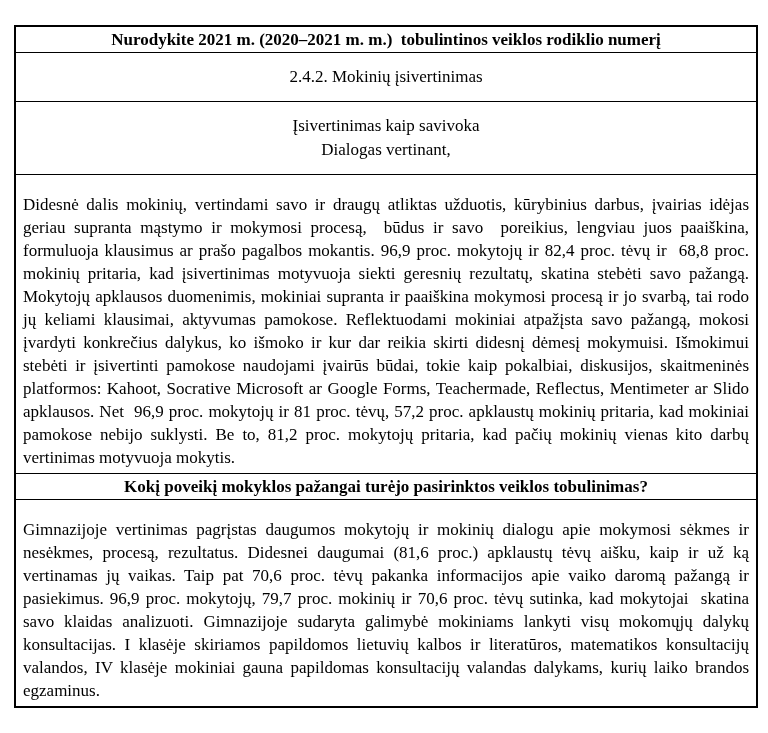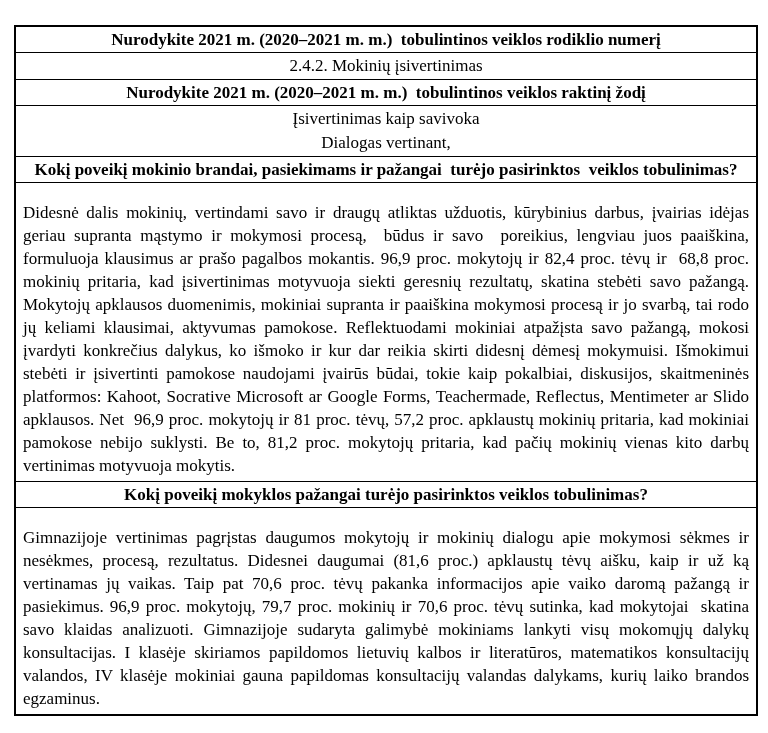--- a/index.html
+++ b/index.html
@@ -34,47 +34,45 @@
     font-weight: bold;
     text-align: center;
     font-size: 17px;
     line-height: 23px;
     padding: 1px 6px;
   }
   .tc {
     text-align: center;
     font-size: 17px;
     line-height: 24px;
-    padding: 1px 6px;
+    padding: 12px 6px;
   }
   .tp {
     text-align: justify;
     text-justify: inter-word;
     font-size: 17px;
     line-height: 23px;
     padding: 18px 7px 4px 7px;
   }
 </style>
 </head>
 <body>
 
 <div class="doc-table">
 
   <div class="tr th">Nurodykite 2021 m. (2020–2021 m. m.)&nbsp; tobulintinos veiklos rodiklio numerį</div>
 
   <div class="tr tc">2.4.2. Mokinių įsivertinimas</div>
 
-  <div class="tr th">Nurodykite 2021 m. (2020–2021 m. m.)&nbsp; tobulintinos veiklos raktinį žodį</div>
 
   <div class="tr tc">
     <div>Įsivertinimas kaip savivoka</div>
     <div>Dialogas vertinant,</div>
   </div>
 
-  <div class="tr th">Kokį poveikį mokinio brandai, pasiekimams ir pažangai&nbsp; turėjo pasirinktos&nbsp; veiklos tobulinimas?</div>
 
   <div class="tr tp">Didesnė dalis mokinių, vertindami savo ir draugų atliktas užduotis, kūrybinius darbus, įvairias idėjas geriau supranta mąstymo ir mokymosi procesą,&nbsp; būdus ir savo&nbsp; poreikius, lengviau juos paaiškina, formuluoja klausimus ar prašo pagalbos mokantis. 96,9 proc. mokytojų ir 82,4 proc. tėvų ir&nbsp; 68,8 proc. mokinių pritaria, kad įsivertinimas motyvuoja siekti geresnių rezultatų, skatina stebėti savo pažangą. Mokytojų apklausos duomenimis, mokiniai supranta ir paaiškina mokymosi procesą ir jo svarbą, tai rodo jų keliami klausimai, aktyvumas pamokose. Reflektuodami mokiniai atpažįsta savo pažangą, mokosi įvardyti konkrečius dalykus, ko išmoko ir kur dar reikia skirti didesnį dėmesį mokymuisi. Išmokimui stebėti ir įsivertinti pamokose naudojami įvairūs būdai, tokie kaip pokalbiai, diskusijos, skaitmeninės platformos: Kahoot, Socrative Microsoft ar Google Forms, Teachermade, Reflectus, Mentimeter ar Slido apklausos. Net&nbsp; 96,9 proc. mokytojų ir 81 proc. tėvų, 57,2 proc. apklaustų mokinių pritaria, kad mokiniai pamokose nebijo suklysti. Be to, 81,2 proc. mokytojų pritaria, kad pačių mokinių vienas kito darbų vertinimas motyvuoja mokytis.</div>
 
   <div class="tr th">Kokį poveikį mokyklos pažangai turėjo pasirinktos veiklos tobulinimas?</div>
 
   <div class="tr tp">Gimnazijoje vertinimas pagrįstas daugumos mokytojų ir mokinių dialogu apie mokymosi sėkmes ir nesėkmes, procesą, rezultatus. Didesnei daugumai (81,6 proc.) apklaustų tėvų aišku, kaip ir už ką vertinamas jų vaikas. Taip pat 70,6 proc. tėvų pakanka informacijos apie vaiko daromą pažangą ir pasiekimus. 96,9 proc. mokytojų, 79,7 proc. mokinių ir 70,6 proc. tėvų sutinka, kad mokytojai&nbsp; skatina savo klaidas analizuoti. Gimnazijoje sudaryta galimybė mokiniams lankyti visų mokomųjų dalykų konsultacijas. I klasėje skiriamos papildomos lietuvių kalbos ir literatūros, matematikos konsultacijų valandos, IV klasėje mokiniai gauna papildomas konsultacijų valandas dalykams, kurių laiko brandos egzaminus.</div>
 
 </div>
 
 </body></html>

